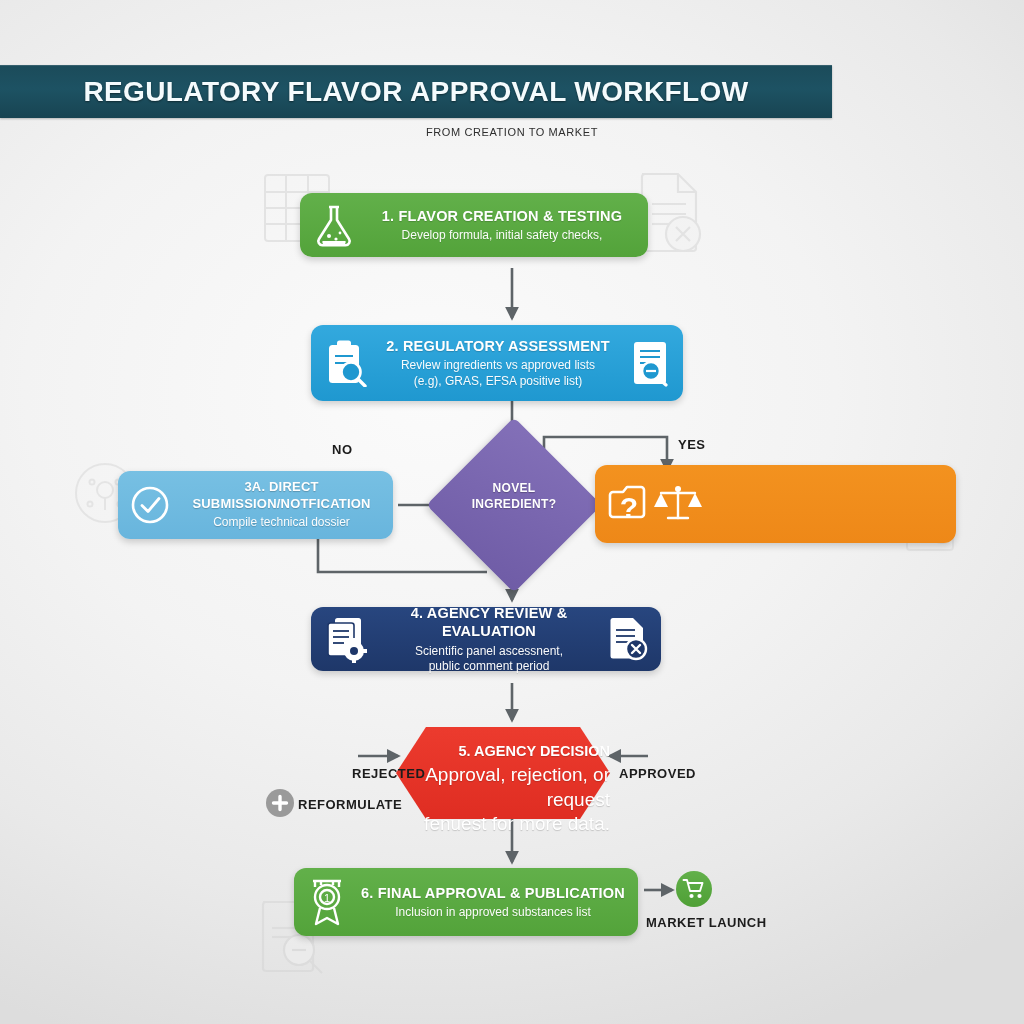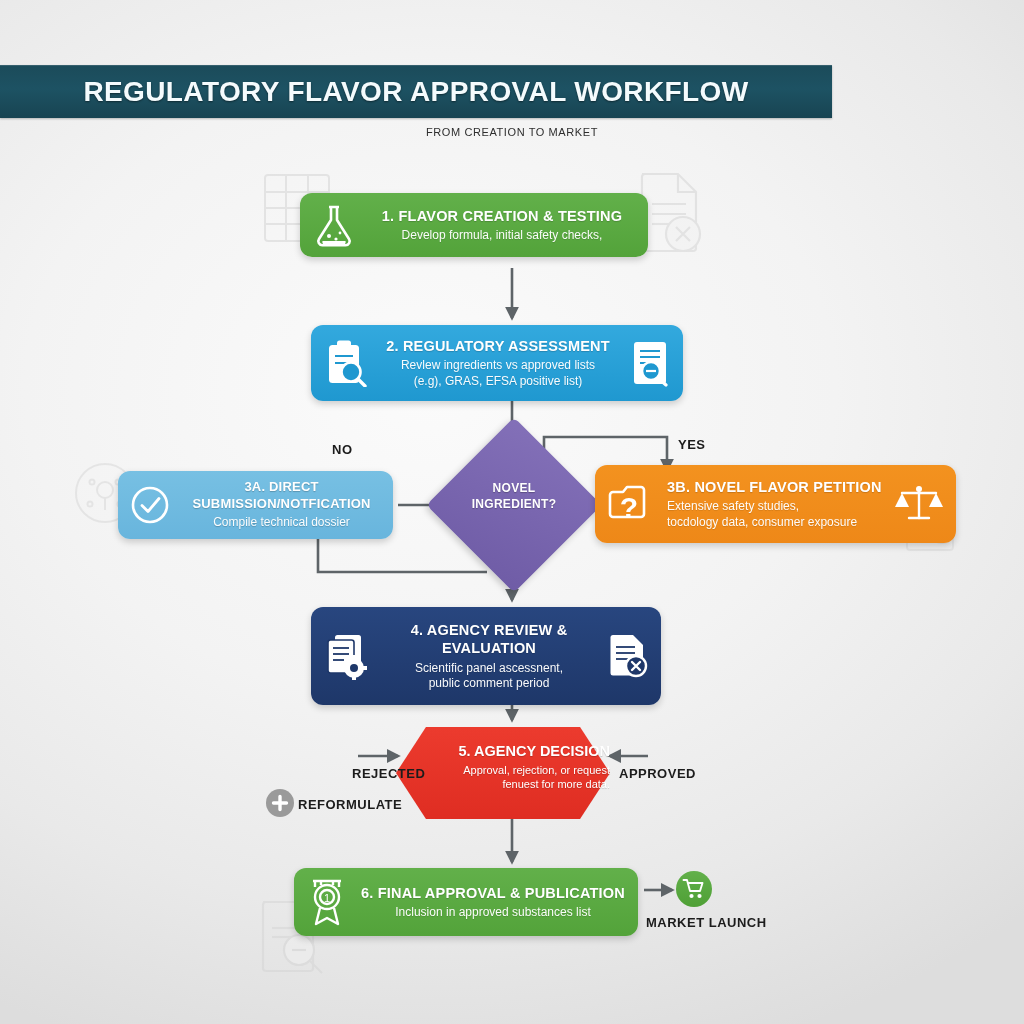--- a/index.html
+++ b/index.html
@@ -81,21 +81,21 @@
 
   
   #node1 { left: 300px; top: 193px; width: 348px; height: 64px;
            background: linear-gradient(180deg,#62b04a 0%, #53a33a 100%); }
   #node2 { left: 311px; top: 325px; width: 372px; height: 76px;
            background: linear-gradient(180deg,#33a9de 0%, #1f98d0 100%); }
   #node3a { left: 118px; top: 471px; width: 275px; height: 68px;
            background: linear-gradient(180deg,#77c0e3 0%, #68b5dd 100%); }
   #node3b { left: 595px; top: 465px; width: 361px; height: 78px;
            background: linear-gradient(180deg,#f3921f 0%, #ee8818 100%); }
-  #node4  { left: 311px; top: 607px; width: 350px; height: 98px;
+  #node4  { left: 311px; top: 607px; width: 350px; height: 64px;
            background: linear-gradient(180deg,#28467f 0%, #1e3769 100%); }
   #node6  { left: 294px; top: 868px; width: 344px; height: 68px;
            background: linear-gradient(180deg,#62b04a 0%, #53a33a 100%); }
   #node3a .ntitle, #node3a .nsub { text-shadow: 0 1px 1px rgba(0,0,0,0.22); }
 
   
   #diamond {
     position: absolute;
     left: 452px; top: 443px;
     width: 124px; height: 124px;
@@ -127,21 +127,21 @@
     clip-path: polygon(14% 0%, 86% 0%, 100% 50%, 86% 100%, 14% 100%, 0% 50%);
     filter: drop-shadow(0 3px 5px rgba(0,0,0,0.22));
   }
   #hexagon-label {
     position: absolute;
     left: 396px; top: 742px; width: 214px;
     text-align: right; color: #fff; line-height: 1.3;
   }
   #hexagon-label .ht { font-weight: bold; font-size: 14.5px; display:block; margin-bottom: 2px;
                        text-shadow: 0 1px 1px rgba(0,0,0,0.2); }
-  #hexagon-label .hs { font-size: 11px; display:block; text-shadow: 0 1px 1px rgba(0,0,0,0.18); }
+  #hexagon-label .hs { font-size: 19px; display:block; text-shadow: 0 1px 1px rgba(0,0,0,0.18); }
   #hexagon-label .hs .l2 { display:block; }
 
   
   .edge-label {
     position: absolute;
     font-size: 13px;
     font-weight: bold;
     color: #1c1c1c;
     letter-spacing: 0.5px;
     white-space: nowrap;
@@ -348,27 +348,20 @@
     </div>
   </div>
 
   <div class="node" id="node3b">
     <div class="icon-left">
       <svg width="46" height="48" viewBox="0 0 46 48">
         <path d="M6 12 h10 l4 -5 h14 a3 3 0 0 1 3 3 v24 a3 3 0 0 1 -3 3 H6 a3 3 0 0 1 -3 -3 V15 a3 3 0 0 1 3 -3 z" fill="none" stroke="#ffffff" stroke-width="2.6" stroke-linejoin="round"></path>
         <text x="22" y="38" font-family="Liberation Sans, sans-serif" font-size="30" font-weight="bold" fill="#ffffff" text-anchor="middle">?</text>
       </svg>
     </div>
-    <div class="texts" style="text-align:left; padding-left:14px;">
-      <span class="ntitle">3B. NOVEL FLAVOR PETITION</span>
-      <span class="nsub">
-        <span>Extensive safety studies,</span>
-        <span class="l2">tocdology data, consumer exposure</span>
-      </span>
-    </div>
     <div class="icon-right">
       <svg width="50" height="44" viewBox="0 0 50 44">
         <g stroke="#ffffff" stroke-width="2.4" fill="none" stroke-linecap="round">
           <line x1="25" y1="6" x2="25" y2="36"></line>
           <line x1="8" y1="11" x2="42" y2="11"></line>
           <line x1="15" y1="36" x2="35" y2="36"></line>
         </g>
         <g fill="#ffffff">
           <path d="M8 11 L1 25 h14 z"></path>
           <path d="M42 11 L35 25 h14 z"></path>

